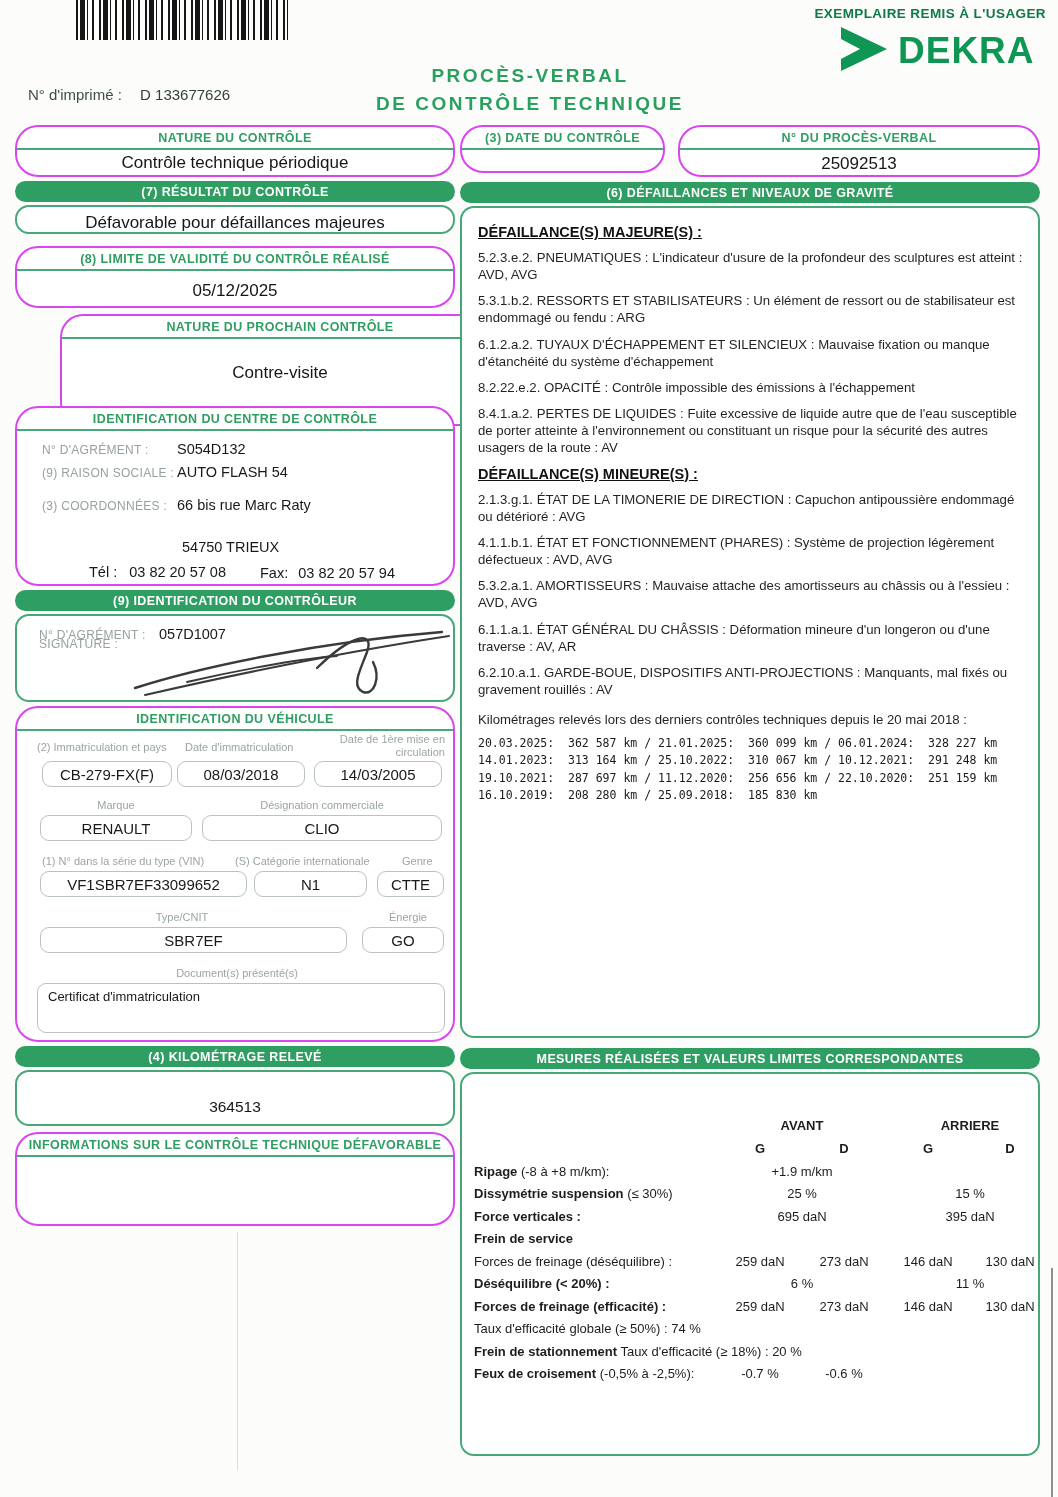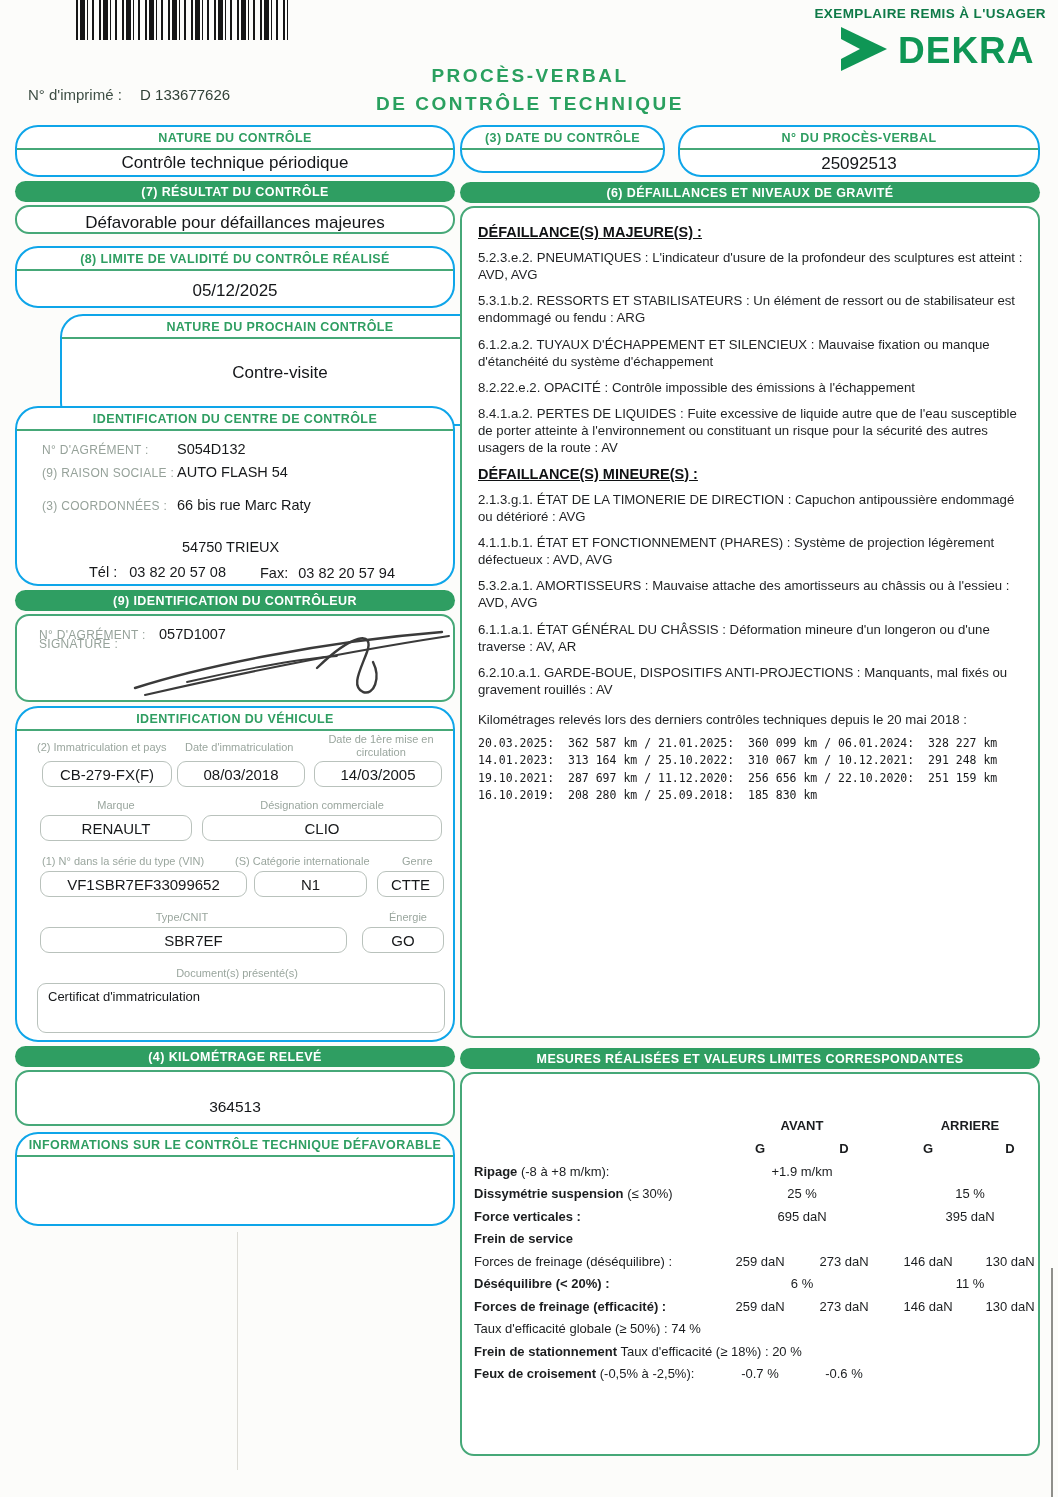--- a/index.html
+++ b/index.html
@@ -13,35 +13,35 @@
       transparent 9px 11px,#161616 11px 12px,transparent 12px 16px,#161616 16px 18px,transparent 18px 23px);}
   .copy-label{right:12px;top:6px;font-size:13.5px;font-weight:700;color:#0f7a48;letter-spacing:.4px;}
   .dekra{left:840px;top:26px;display:flex;align-items:center;gap:10px;}
   .dekra-word{font-size:37px;font-weight:800;color:#0f9655;letter-spacing:1px;}
   .title{left:330px;top:62px;width:400px;text-align:center;color:#2aa05f;font-weight:700;
          font-size:19px;letter-spacing:2.5px;line-height:1.45;}
   .printnum{left:28px;top:86px;font-size:15px;color:#3f4f45;}
   .printnum .pv{margin-left:14px;color:#314137;}
 
   
-  .sec{border:2px solid #0ea5e9;border-radius:23px;background:#fff;box-sizing:border-box;}
+  .sec{border:2px solid #d946ef;border-radius:23px;background:#fff;box-sizing:border-box;}
   .sec-head{color:#2f9e62;font-weight:700;font-size:12.5px;text-align:center;
             padding:4px 6px 3px;border-bottom:2px solid #46a878;letter-spacing:.4px;}
   .bar{background:#2f9e62;color:#fff;font-weight:700;font-size:12.5px;text-align:center;
        border-radius:11px;padding:4px 0 3px;letter-spacing:.4px;box-sizing:border-box;}
   .plain-box{border:2px solid #46a878;border-radius:14px;background:#fff;box-sizing:border-box;}
   .val-lg{font-size:17px;color:#141619;text-align:center;}
   .flabel{color:#96a29a;font-size:12px;letter-spacing:.3px;}
   .fval{color:#17191b;font-size:14.5px;}
 
   
   .vbox{position:absolute;border:1.5px solid #b9c2bc;border-radius:9px;background:#fff;
         text-align:center;font-size:15px;color:#17191b;line-height:26px;height:26px;box-sizing:border-box;}
   .vlabel{position:absolute;color:#9aa69e;font-size:11px;white-space:nowrap;}
-  .vlabel.wrap{white-space:normal;text-align:center;line-height:1.2;}
+  .vlabel.wrap{white-space:normal;text-align:right;line-height:1.2;}
 
   
   .def-content{padding:8px 14px 10px 16px;}
   .def-title{font-weight:700;text-decoration:underline;font-size:14.5px;color:#101214;margin:8px 0 2px;}
   .def-item{font-size:13.2px;color:#1f2123;line-height:1.3;margin:9px 0;}
   .km-intro{font-size:13.2px;color:#1f2123;margin:14px 0 8px;}
   .km-line{font-family:"DejaVu Sans Mono",monospace;font-size:11.5px;line-height:1.5;
            white-space:pre;color:#17191b;}
 
   

